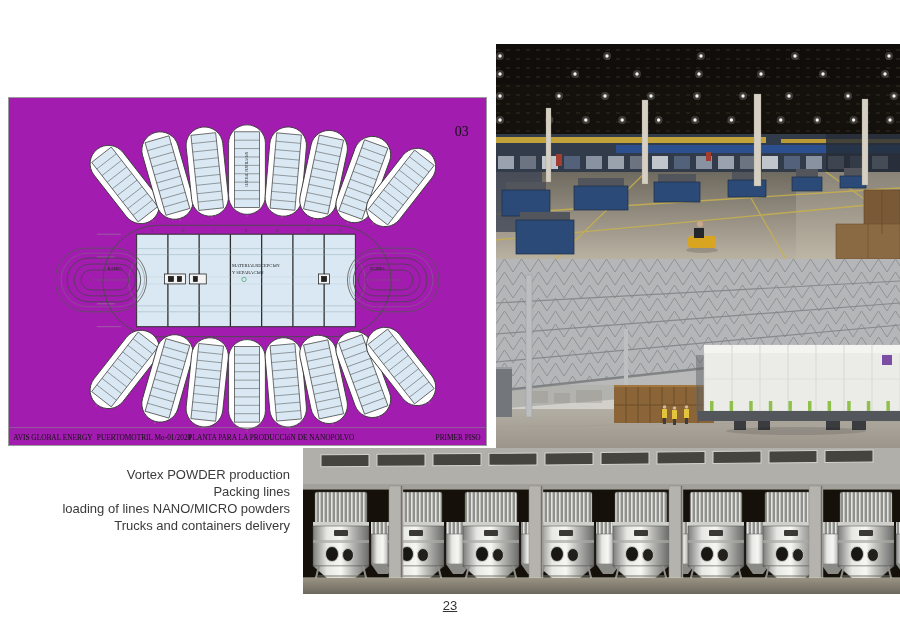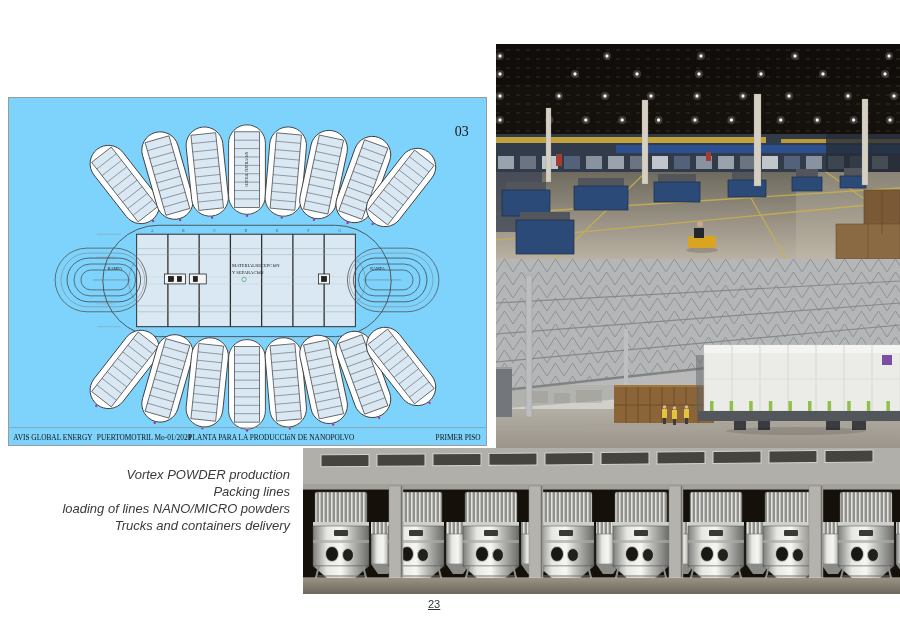--- a/index.html
+++ b/index.html
@@ -6,33 +6,33 @@
   .slide {
     position:relative; width:900px; height:636px; background:#ffffff;
     overflow:hidden; font-family:"Liberation Sans", sans-serif;
   }
   .header { position:absolute; left:30px; top:25px; }
   .title { font-size:13px; font-weight:700; color:#242424; white-space:pre; letter-spacing:.2px; }
   .subtitle { font-size:13px; color:#333; margin-top:4px; }
 
   .plan-frame {
     position:absolute; left:8px; top:97px; width:479px; height:349px;
-    border:1px solid #9b9b9b; background:#7dd3fc; box-sizing:border-box;
+    border:1px solid #9b9b9b; background:#a21caf; box-sizing:border-box;
   }
   .plan-frame svg { width:100%; height:100%; display:block; }
 
   .photo { position:absolute; display:block; }
   .photo1 { left:496px; top:44px;  width:404px; height:215px; }
   .photo2 { left:496px; top:259px; width:404px; height:193px; }
   .photo3 { left:303px; top:448px; width:597px; height:146px; z-index:3; }
 
   .caption { position:absolute; left:40px; top:466px; width:250px; text-align:right;
-             font-size:13px; color:#3a3a3a; line-height:17px;font-style:italic; }
-  .page-number { position:absolute; left:428px; top:598px; width:44px; 
-                 font-size:11px; color:#333;text-decoration:underline; }
+             font-size:13px; color:#3a3a3a; line-height:17px; }
+  .page-number { position:absolute; left:428px; top:598px; width:44px; text-align:center;
+                 font-size:13px; color:#333;text-decoration:underline; }
 
   
   .sheet-no   { font:14px "Liberation Serif", serif; fill:#111; }
   .pfoot      { font:7.4px "Liberation Serif", serif; fill:#111; }
   .plabel     { font:4.6px "Liberation Serif", serif; fill:#222; }
   .ramp-label { font:4.2px "Liberation Serif", serif; fill:#222; }
   .grid-letter{ font:3.4px "Liberation Serif", serif; fill:#444; }
   .pod-label  { font:3.1px "Liberation Serif", serif; fill:#444; }
 </style>
 </head>

